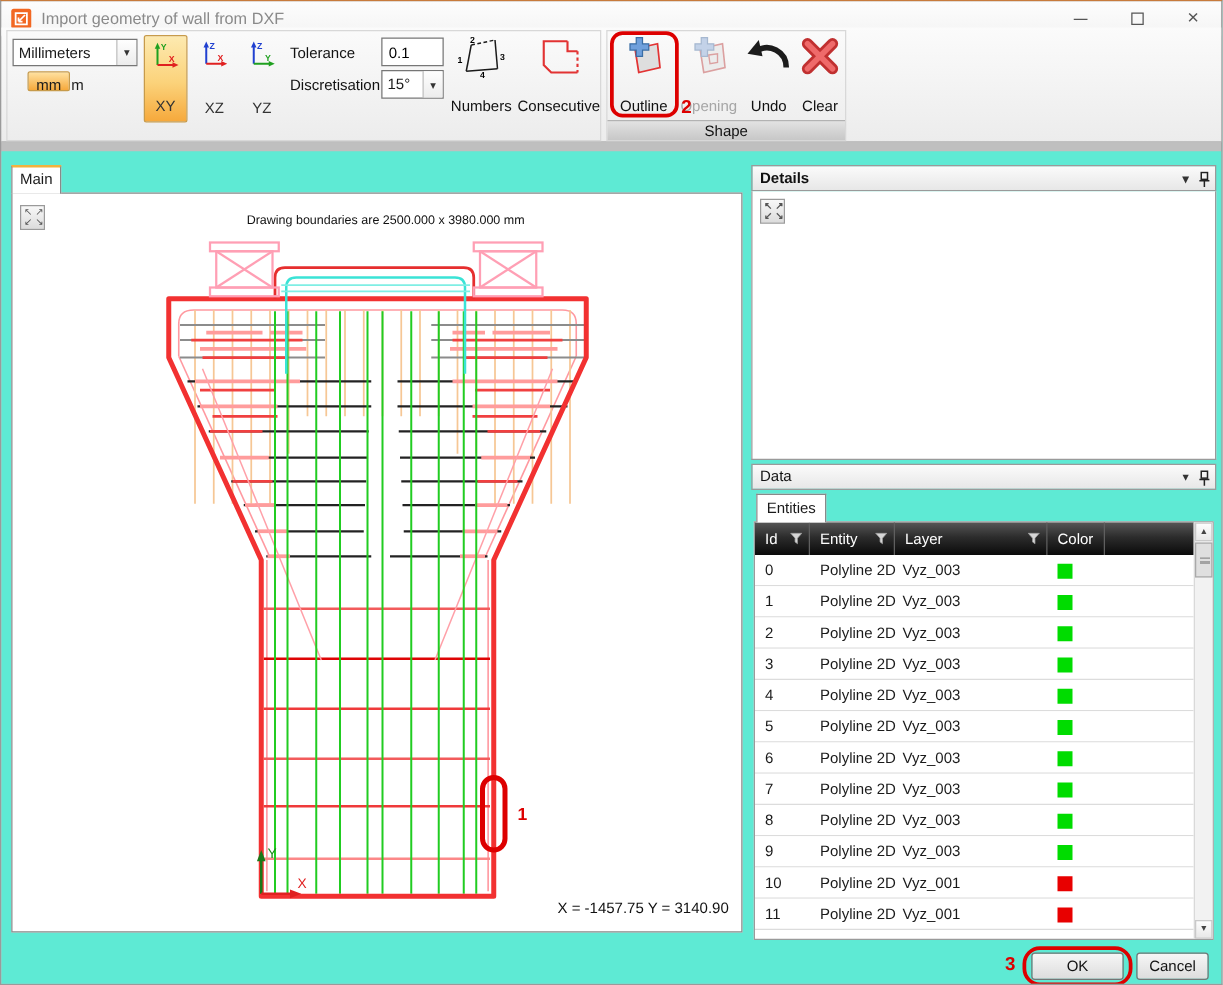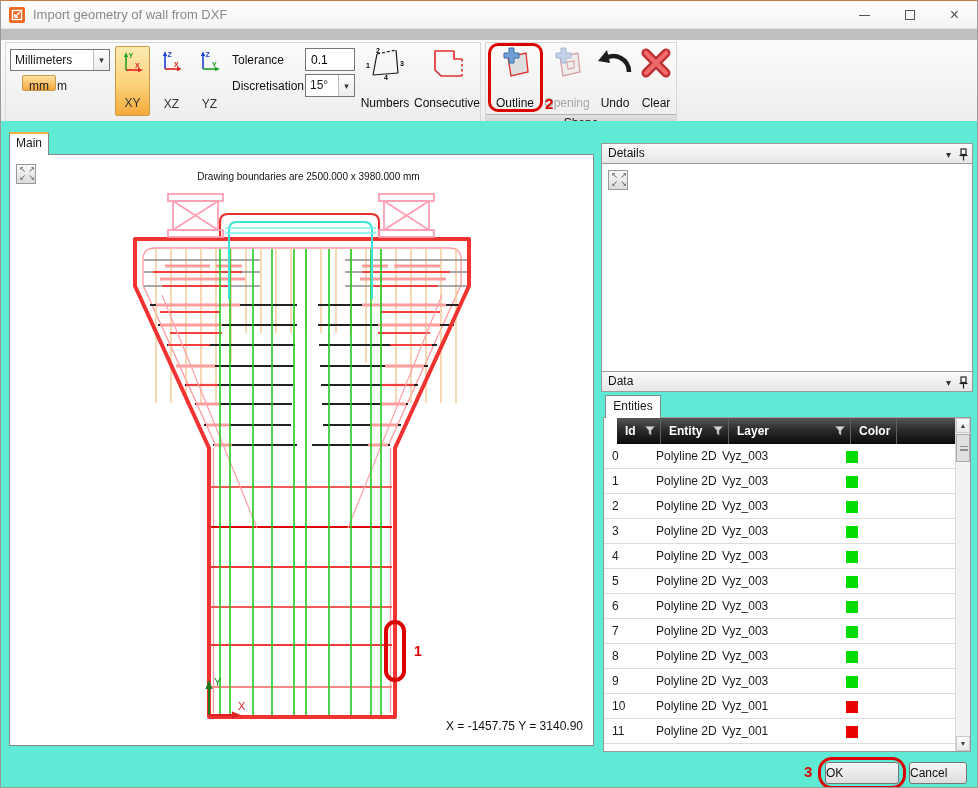--- a/index.html
+++ b/index.html
@@ -10,21 +10,21 @@
   .titlebar { position:absolute; left:0; top:0; width:100%; height:28px; background:linear-gradient(#fdfdfd,#f4f4f4); border-bottom:1px solid #e4e4e4; }
   .app-icon { position:absolute; left:8px; top:6px; width:16px; height:16px; background:#f26722; border-radius:2px; }
   .title-text { position:absolute; left:32px; top:0; line-height:28px; font-size:13px; color:#8a8a8a; }
   .win-controls { position:absolute; right:0; top:0; height:28px; display:flex; }
   .win-btn { width:45px; height:28px; display:flex; align-items:center; justify-content:center; color:#555; font-size:13px; }
   .max-glyph { width:10px; height:10px; border:1px solid #555; display:inline-block; }
   .min-glyph { width:11px; height:0; border-top:1px solid #555; display:inline-block; }
   .close-glyph { font-size:16px; line-height:16px; }
 
   
-  .toolbar { position:absolute; left:0; top:39px; width:978px; height:92px; background:linear-gradient(#fbfbfb,#ececec); border-bottom:1px solid #bdbdbd;padding-left:48px; }
+  .toolbar { position:absolute; left:0; top:21px; width:978px; height:92px; background:linear-gradient(#fbfbfb,#ececec); border-bottom:1px solid #bdbdbd;padding-left:48px; }
   .tgroup { position:absolute; top:2px; height:89px; border:1px solid #d8d8d8; background:transparent; }
   .tgroup-caption { position:absolute; left:0; bottom:0; width:100%; height:16px; line-height:16px; text-align:center; background:linear-gradient(#e2e2e2,#c7c7c7); border-top:1px solid #b2b2b2; color:#111; }
   .g-settings { left:4px; width:476px; }
   .g-shape { left:484px; width:192px; }
 
   .combo { position:absolute; background:#fff; border:1px solid #767676; display:flex; }
   .combo .cval { flex:1; padding:2px 4px; line-height:16px; white-space:nowrap; overflow:hidden; }
   .combo .carrow { width:16px; border-left:1px solid #bdbdbd; display:flex; align-items:center; justify-content:center; font-size:9px; color:#333; background:linear-gradient(#fefefe,#ececec); }
 
   .units-combo { left:4px; top:6px; width:100px; height:22px; }
@@ -66,48 +66,48 @@
   .bounds-text { position:absolute; left:0; top:16px; width:100%; text-align:center; font-size:10px; color:#111;padding-left:14px; }
   .coords-text { position:absolute; right:10px; top:564px; font-size:12px; color:#111; }
   .dwg-svg { position:absolute; left:0; top:0; }
 
   .expand-btn { position:absolute; width:20px; height:20px; background:linear-gradient(#f8f8f8,#dcdcdc); border:1px solid #9a9a9a; display:grid; grid-template-columns:9px 9px; font-size:8px; line-height:8px; color:#555; place-items:center; padding:1px; }
   .cv-expand { left:6px; top:9px; }
   .dt-expand { left:6px; top:6px; }
 
   
   .panel { position:absolute; left:600px; width:372px; }
-  .panel-details { top:22px; height:236px; }
+  .panel-details { top:11px; height:236px;font-weight:bold; }
   .panel-data { top:250px; height:383px; }
   .panel-header { position:absolute; left:0; top:0; width:100%; height:21px; background:linear-gradient(#fbfbfb,#e7e7e7); border:1px solid #9a9a9a; line-height:19px; padding-left:6px; color:#111; }
   .ph-icons { position:absolute; right:4px; top:0; height:21px; display:flex; align-items:center; gap:8px; }
   .ph-arrow { font-size:10px; color:#333; }
   .panel-body { position:absolute; left:0; top:21px; right:0; bottom:0; background:#fff; border:1px solid #9a9a9a; border-top:none; }
 
   .entities-tab { position:absolute; left:4px; top:24px; width:56px; height:23px; background:#fff; border:1px solid #898989; border-bottom:none; text-align:center; line-height:21px; z-index:2; }
   .table-wrap { position:absolute; left:2px; top:46px; right:2px; bottom:2px; background:#fff; border:1px solid #9a9a9a; }
-  .thead { position:absolute; left:13px; top:0; right:15px; height:26px; background:linear-gradient(#565656,#2c2c2c 45%,#0a0a0a); display:flex; color:#fff; font-weight:bold; }
+  .thead { position:absolute; left:0; top:0; right:15px; height:26px; background:linear-gradient(#565656,#2c2c2c 45%,#0a0a0a); display:flex; color:#fff; font-weight:normal; }
   .th { position:relative; line-height:26px; padding-left:8px; border-right:1px solid #5f5f5f; }
   .th .funnel { position:absolute; right:5px; top:8px; }
   .th-id { width:44px; } .th-entity { width:68px; } .th-layer { width:122px; } .th-color { width:46px; } .th-fill { flex:1; border-right:none; }
   .rows { position:absolute; left:0; top:26px; right:15px; bottom:0; overflow:hidden; }
   .row { height:25px; border-bottom:1px solid #dcdcdc; position:relative; background:#fff; }
   .cell { position:absolute; top:0; line-height:25px; white-space:nowrap; }
   .c-id { left:8px; } .c-entity { left:52px; } .c-layer { left:118px; }
   .c-color { left:242px; top:7px; width:12px; height:12px; }
 
   .vscroll { position:absolute; right:0; top:0; bottom:0; width:15px; background:#f2f2f2; border-left:1px solid #d9d9d9; }
   .vs-btn { position:absolute; left:0; width:14px; height:15px; background:linear-gradient(#fdfdfd,#e8e8e8); border:1px solid #c9c9c9; color:#444; font-size:7px; text-align:center; line-height:13px; }
   .vs-up { top:0; } .vs-down { bottom:0; }
   .vs-thumb { position:absolute; left:0; top:16px; width:14px; height:28px; background:#dfdfdf; border:1px solid #a9a9a9; }
   .vs-grip { position:absolute; left:3px; top:11px; width:8px; height:5px; border-top:1px solid #8f8f8f; border-bottom:1px solid #8f8f8f; }
   .vs-grip::after { content:""; position:absolute; left:0; top:2px; width:8px; height:0; border-top:1px solid #8f8f8f; }
 
   
-  .btn { position:absolute; height:22px; background:linear-gradient(#f6f6f6,#dddddd); border:1px solid #757575; border-radius:3px; text-align:left; line-height:20px; color:#111; }
+  .btn { position:absolute; height:22px; background:linear-gradient(#f6f6f6,#dddddd); border:1px solid #757575; border-radius:3px; text-align:center; line-height:20px; color:#111; }
   .btn-ok { left:824px; top:641px; width:74px; }
   .btn-cancel { left:908px; top:641px; width:58px; }
   .ann-ok { left:817px; top:636px; width:88px; height:32px; border-radius:14px; }
   .ann3 { left:803px; top:642px; }
 </style>
 </head>
 <body>
 
 <div id="window">
 

